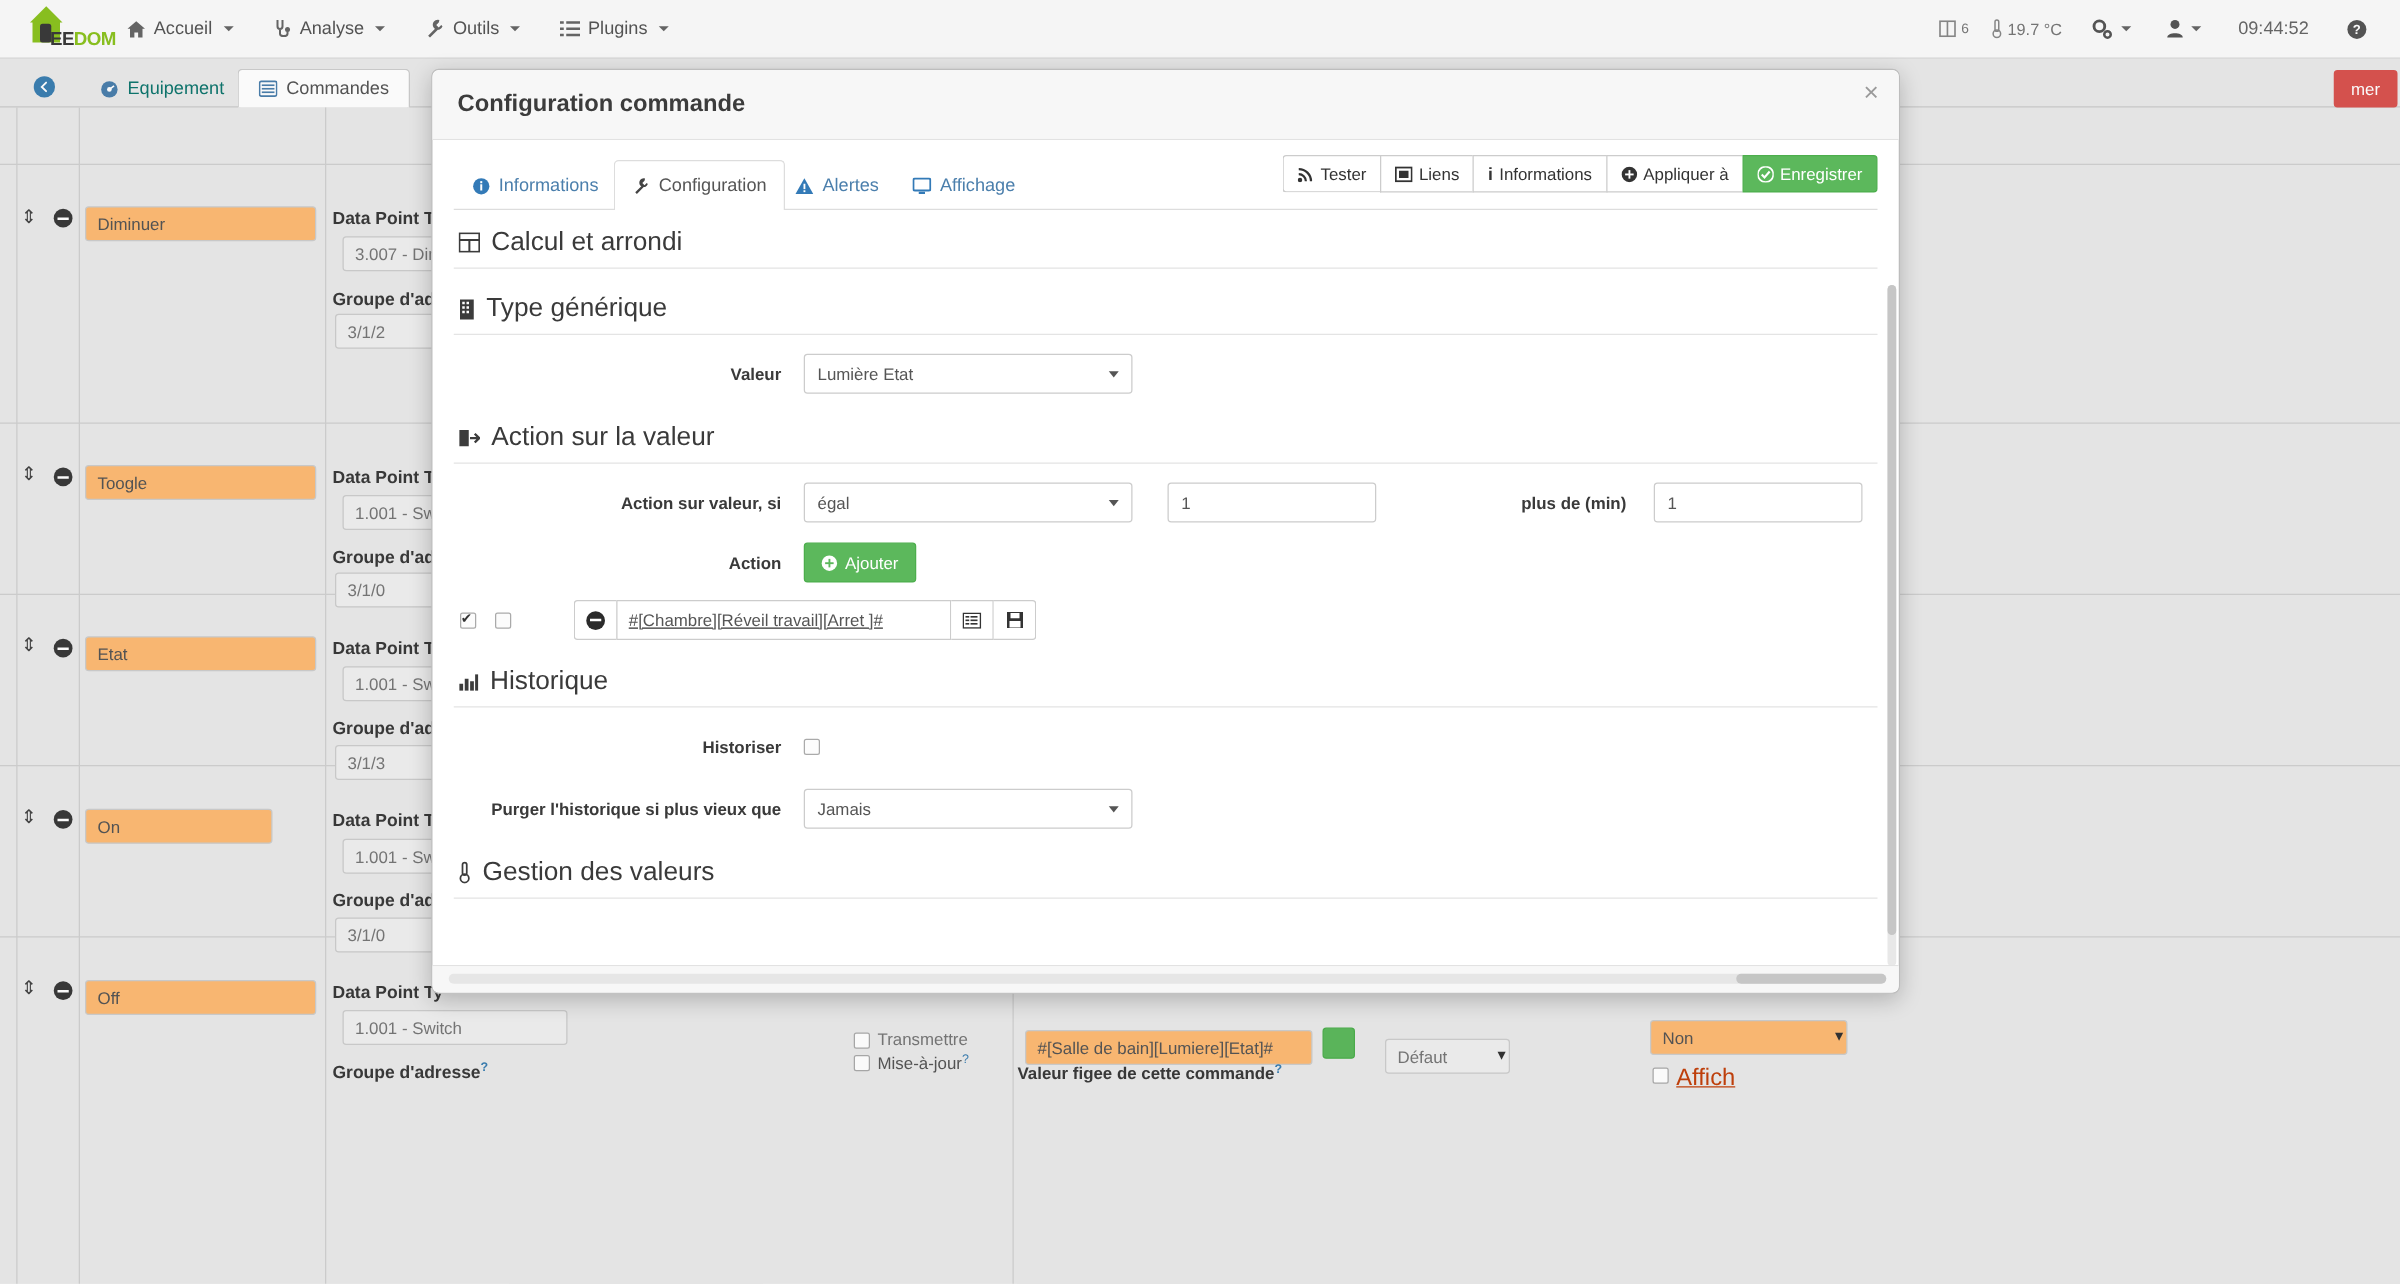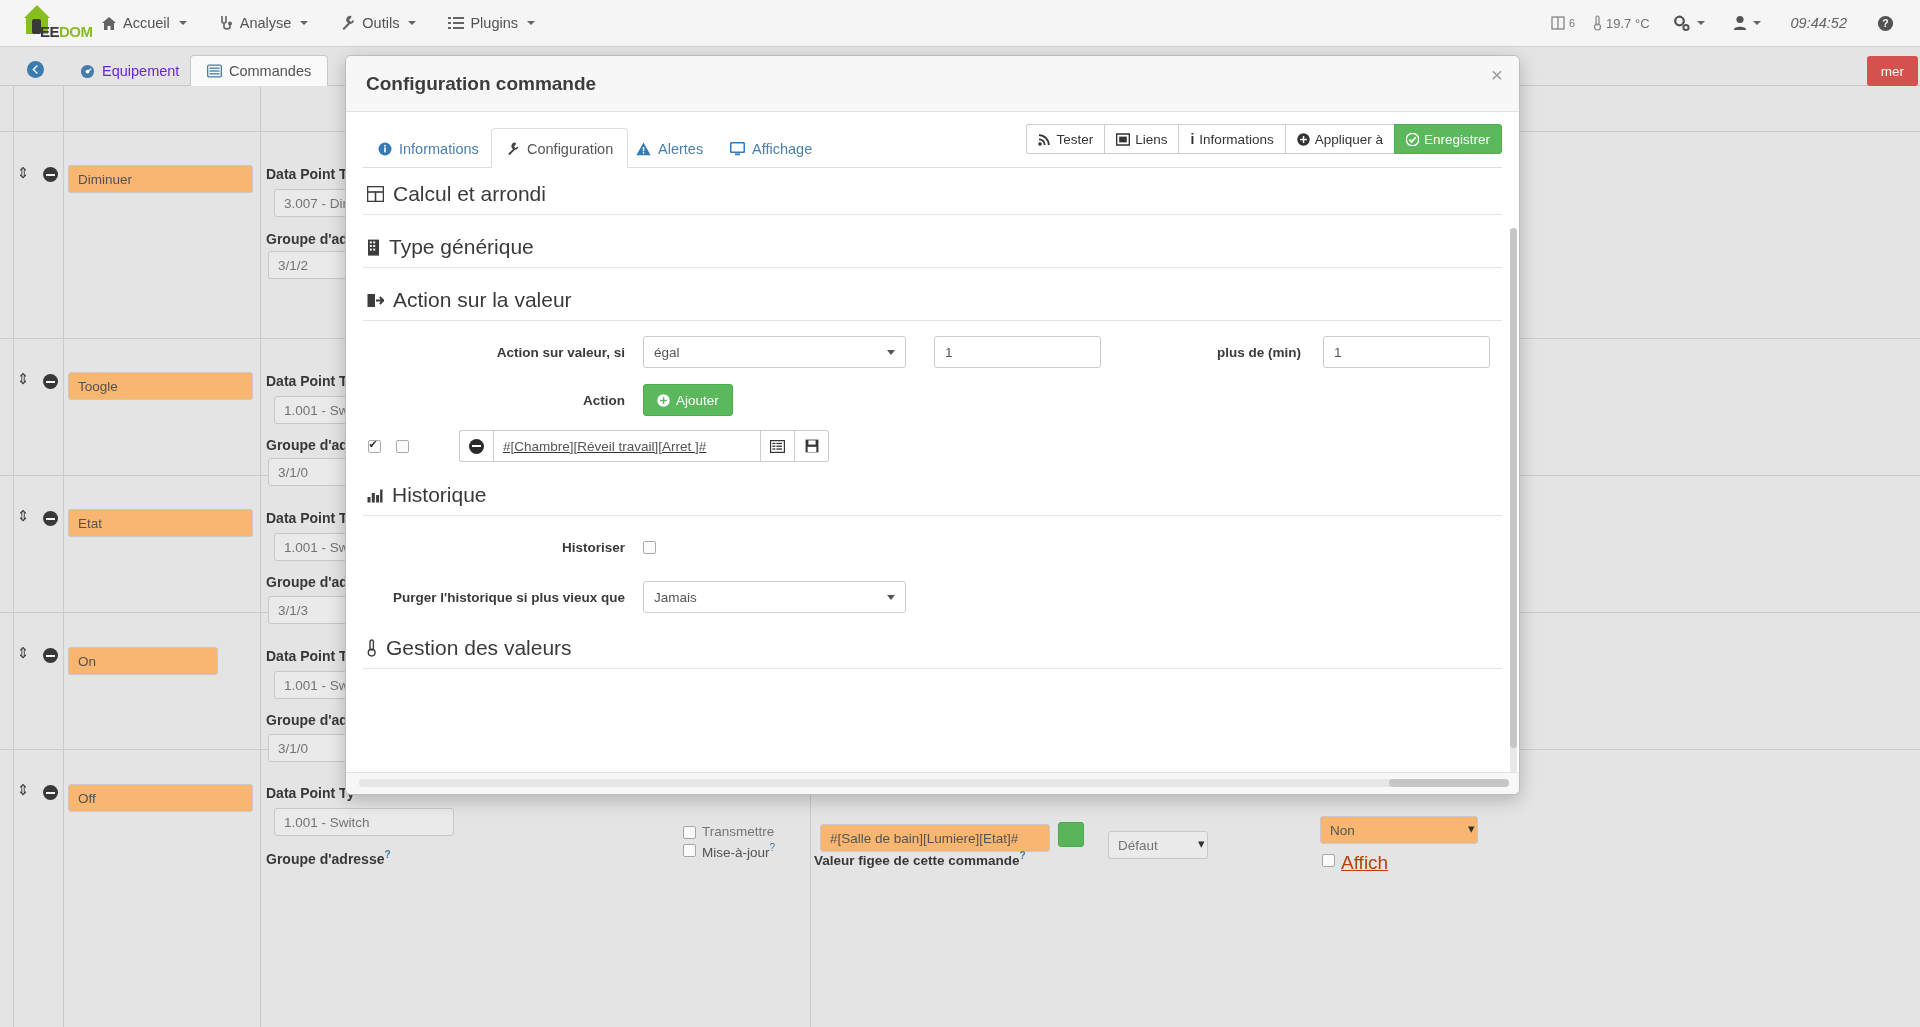--- a/index.html
+++ b/index.html
@@ -61,21 +61,21 @@
     border-top: 4px solid #666;
   }
   .nav-right {
     margin-left: auto; display: flex; align-items: center;
     padding-right: 14px; gap: 4px;
   }
   .nav-stat {
     display: flex; align-items: center; gap: 4px;
     color: #777; font-size: 13px; padding: 0 7px;
   }
-  .nav-clock { color: #666; font-size: 14.5px; padding: 0 14px; font-style: italic; }
+  .nav-clock { color: #666; font-size: 14.5px; padding: 0 14px; }
   .nav-icon-btn {
     display: flex; align-items: center; gap: 3px;
     padding: 0 12px; color: #666; cursor: pointer;
   }
 
   
   #page-bg { position: absolute; top: 47px; left: 0; width: 1920px; height: 980px; background: #e9e9e9; }
 
   #tabbar {
     position: absolute; top: 8px; left: 0; width: 1920px; height: 31px;
@@ -84,21 +84,21 @@
   .backarrow {
     position: absolute; left: 27px; top: 6px;
     width: 17px; height: 17px; border-radius: 50%;
     background: #3c7fb1; color: #fff; font-size: 13px;
     display: flex; align-items: center; justify-content: center;
     cursor: pointer;
   }
   .pgtab {
     position: absolute; top: 0; height: 31px;
     display: flex; align-items: center; gap: 7px;
-    padding: 0 16px; font-size: 14.5px; color: #6d28d9;
+    padding: 0 16px; font-size: 14.5px; color: #0f766e;
     border: 1px solid transparent; border-bottom: none;
     cursor: pointer;
   }
   .pgtab.active {
     background: #fff; border-color: #ccc;
     border-top-left-radius: 4px; border-top-right-radius: 4px;
     color: #555;
   }
   .grid-wrap { position: absolute; top: 39px; left: 0; width: 1920px; height: 941px; }
   .gcol-sep { position: absolute; top: 0; width: 1px; height: 941px; background: #d0d0d0; }
@@ -652,20 +652,27 @@
               <rect x="1" y="0.6" width="11" height="16" fill="#3c3c3c"></rect>
               <rect x="2.8" y="2.4" width="2" height="2" fill="#fff"></rect>
               <rect x="6.2" y="2.4" width="2" height="2" fill="#fff"></rect>
               <rect x="2.8" y="6" width="2" height="2" fill="#fff"></rect>
               <rect x="6.2" y="6" width="2" height="2" fill="#fff"></rect>
               <rect x="2.8" y="9.6" width="2" height="2" fill="#fff"></rect>
               <rect x="6.2" y="9.6" width="2" height="2" fill="#fff"></rect>
             </svg>
         </span>
         <span>Type générique</span>
+      </div>
+      <div class="frow">
+        <div class="flabel">Valeur</div>
+        <div class="fselect" style="width:263px;">
+          <span>Lumière Etat</span>
+          <span class="ca"></span>
+        </div>
       </div>
 
       <div class="section-title">
         <span class="sic">
           <svg width="17" height="15" viewBox="0 0 17 15">
               <path d="M0.5 1 L8 1 L8 14 L0.5 14 Z" fill="#3c3c3c"></path>
               <path d="M9 7.5 L16 7.5 M12.8 4 L16.3 7.5 L12.8 11" stroke="#3c3c3c" stroke-width="1.9" fill="none"></path>
             </svg>
         </span>
         <span>Action sur la valeur</span>

